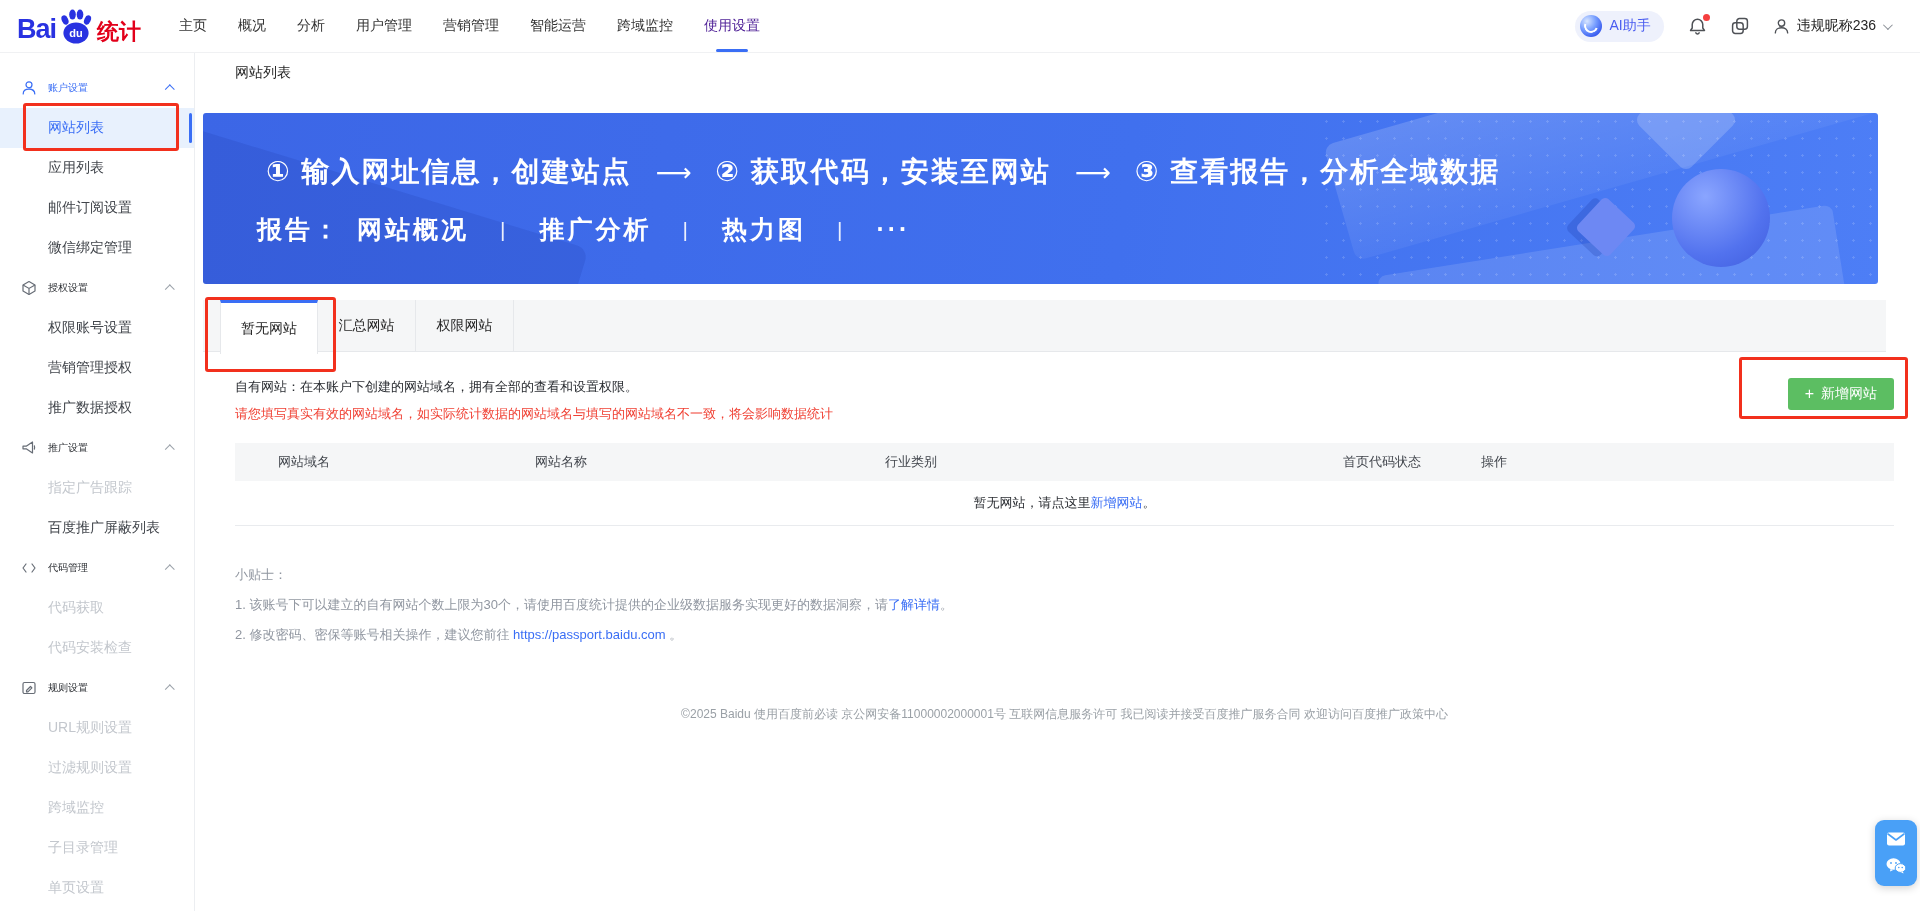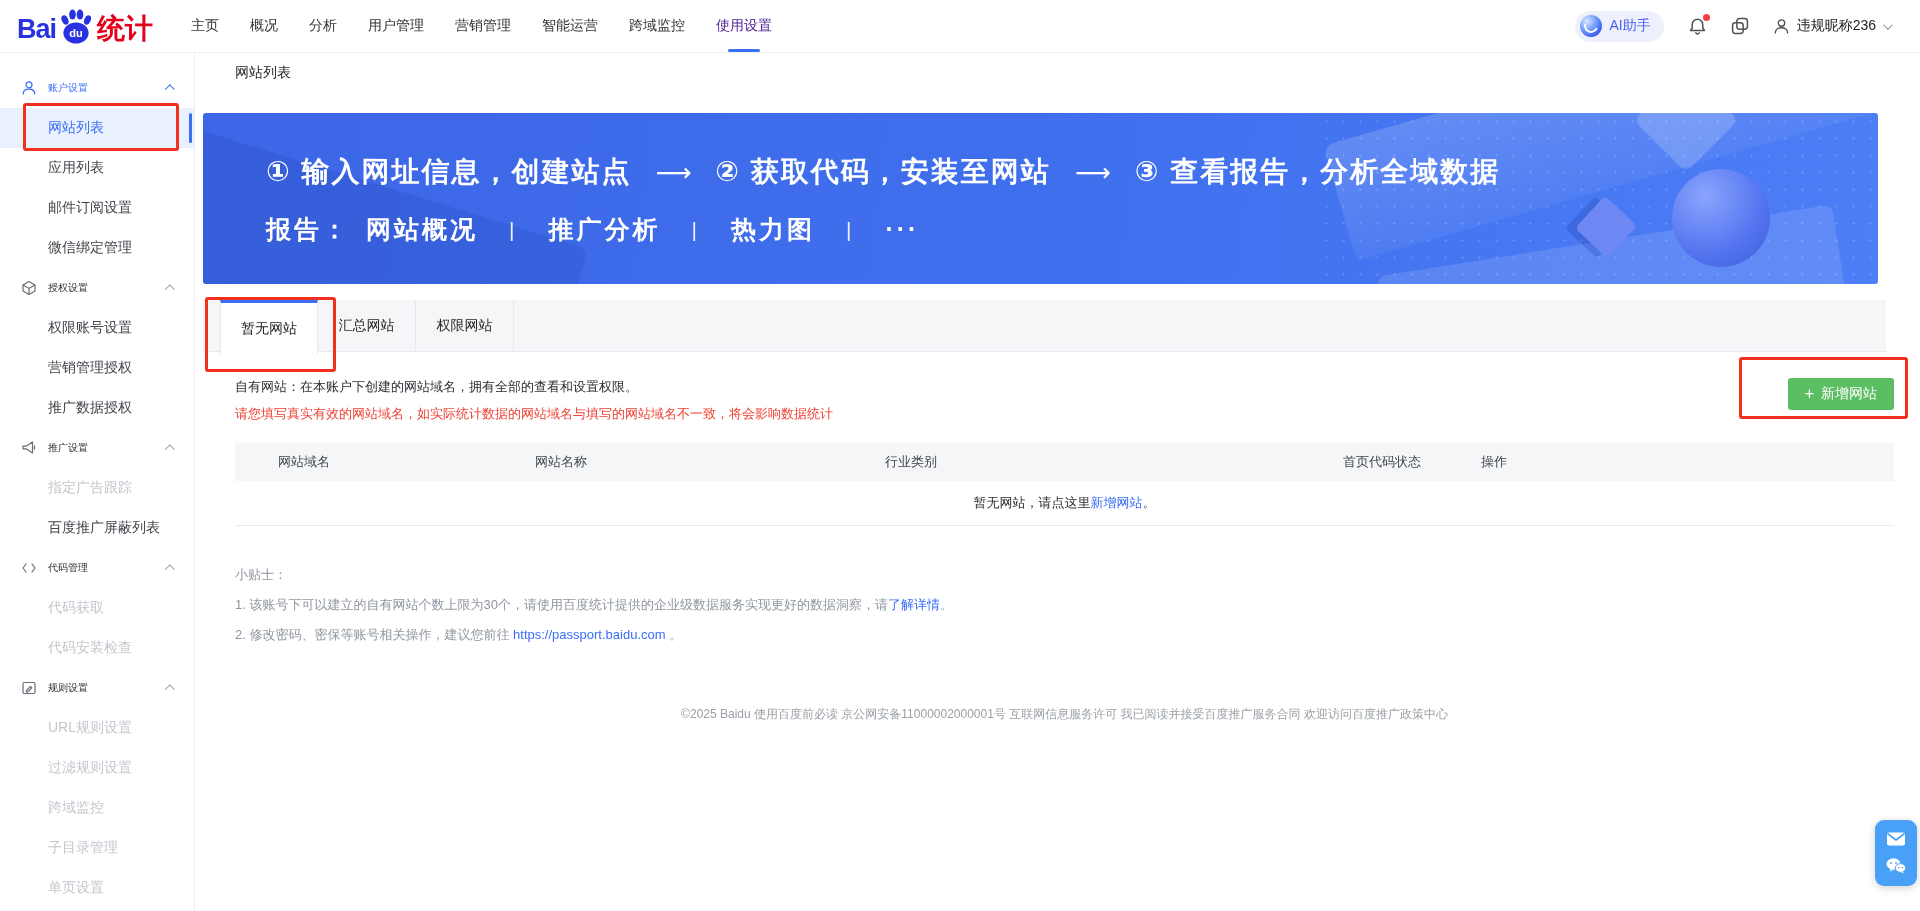--- a/index.html
+++ b/index.html
@@ -6,21 +6,21 @@
   body{
     width:1920px;height:911px;position:relative;overflow:hidden;
     background:#fff;color:#262626;
     font-family:"Liberation Sans","DejaVu Sans",sans-serif;
   }
   
   .header{position:absolute;top:0;left:0;right:0;height:52px;background:#fff;
     display:flex;align-items:center;border-bottom:1px solid #f0f1f3;z-index:10}
   .logo{display:flex;align-items:flex-end;margin-left:17px;cursor:pointer}
   .logo-bai{font-size:27px;font-weight:bold;color:#2932e1;letter-spacing:-1px;line-height:1}
-  .logo-tj{font-size:28px;font-weight:bold;color:#e2001a;line-height:1;margin-left:1px}
+  .logo-tj{font-size:22px;font-weight:bold;color:#e2001a;line-height:1;margin-left:1px}
   .paw{margin:0 1px -2px 1px}
   .topnav{display:flex;margin-left:38px;gap:31px;height:52px;align-items:center}
   .nav-item{font-size:14px;color:#333;cursor:pointer;position:relative;height:100%;
     display:flex;align-items:center;white-space:nowrap}
   .nav-item.active{color:#4c1d95}
   .nav-item.active::after{content:"";position:absolute;bottom:0;left:50%;
     transform:translateX(-50%);width:32px;height:3px;border-radius:2px;background:#3a6ef5}
   .user-area{margin-left:auto;margin-right:30px;display:flex;align-items:center;gap:24px}
   .ai-pill{display:flex;align-items:center;gap:7px;background:#eef1fc;border-radius:16px;
     height:31px;padding:0 13px 0 5px;cursor:pointer}
@@ -75,21 +75,21 @@
   .b-platform{position:absolute;right:36px;bottom:-52px;width:460px;height:96px;
     background:rgba(255,255,255,.12);transform:rotate(-9deg);border-radius:8px}
   .b-left{position:absolute;left:-50px;bottom:-70px;width:420px;height:170px;
     background:rgba(18,42,150,.14);transform:rotate(17deg);border-radius:12px}
   .b-dots{position:absolute;right:0;top:0;width:560px;height:100%;opacity:.3;
     background-image:radial-gradient(rgba(255,255,255,.5) 1.2px,transparent 1.3px);
     background-size:17px 17px}
   .banner-line1{position:absolute;left:63px;top:40px;display:flex;align-items:center;
     font-size:28px;font-weight:bold;color:#fff;letter-spacing:2px;z-index:2;white-space:nowrap}
   .step-arrow{font-size:25px;font-weight:normal;margin:0 24px;letter-spacing:0}
-  .banner-line2{position:absolute;left:63px;top:100px;display:flex;align-items:center;
+  .banner-line2{position:absolute;left:54px;top:100px;display:flex;align-items:center;
     font-size:25px;font-weight:bold;color:#fff;letter-spacing:3px;z-index:2;white-space:nowrap}
   .report-label{margin-right:16px}
   .report-divider{font-weight:normal;margin:0 31px;opacity:.9;font-size:21px}
   
   .tabbar{position:relative;margin:16px 34px 0 8px;height:52px;background:#f5f6f7;
     border-bottom:1px solid #e6e8eb;display:flex;padding-left:17px;box-sizing:border-box;
     overflow:visible}
   .tab{width:98px;display:flex;align-items:center;justify-content:center;font-size:14px;
     color:#262626;border-right:1px solid #e6e8eb;cursor:pointer;height:100%;box-sizing:border-box}
   .tab.active{background:#fff;border-top:3px solid #3a6ef5;border-left:1px solid #e6e8eb;

